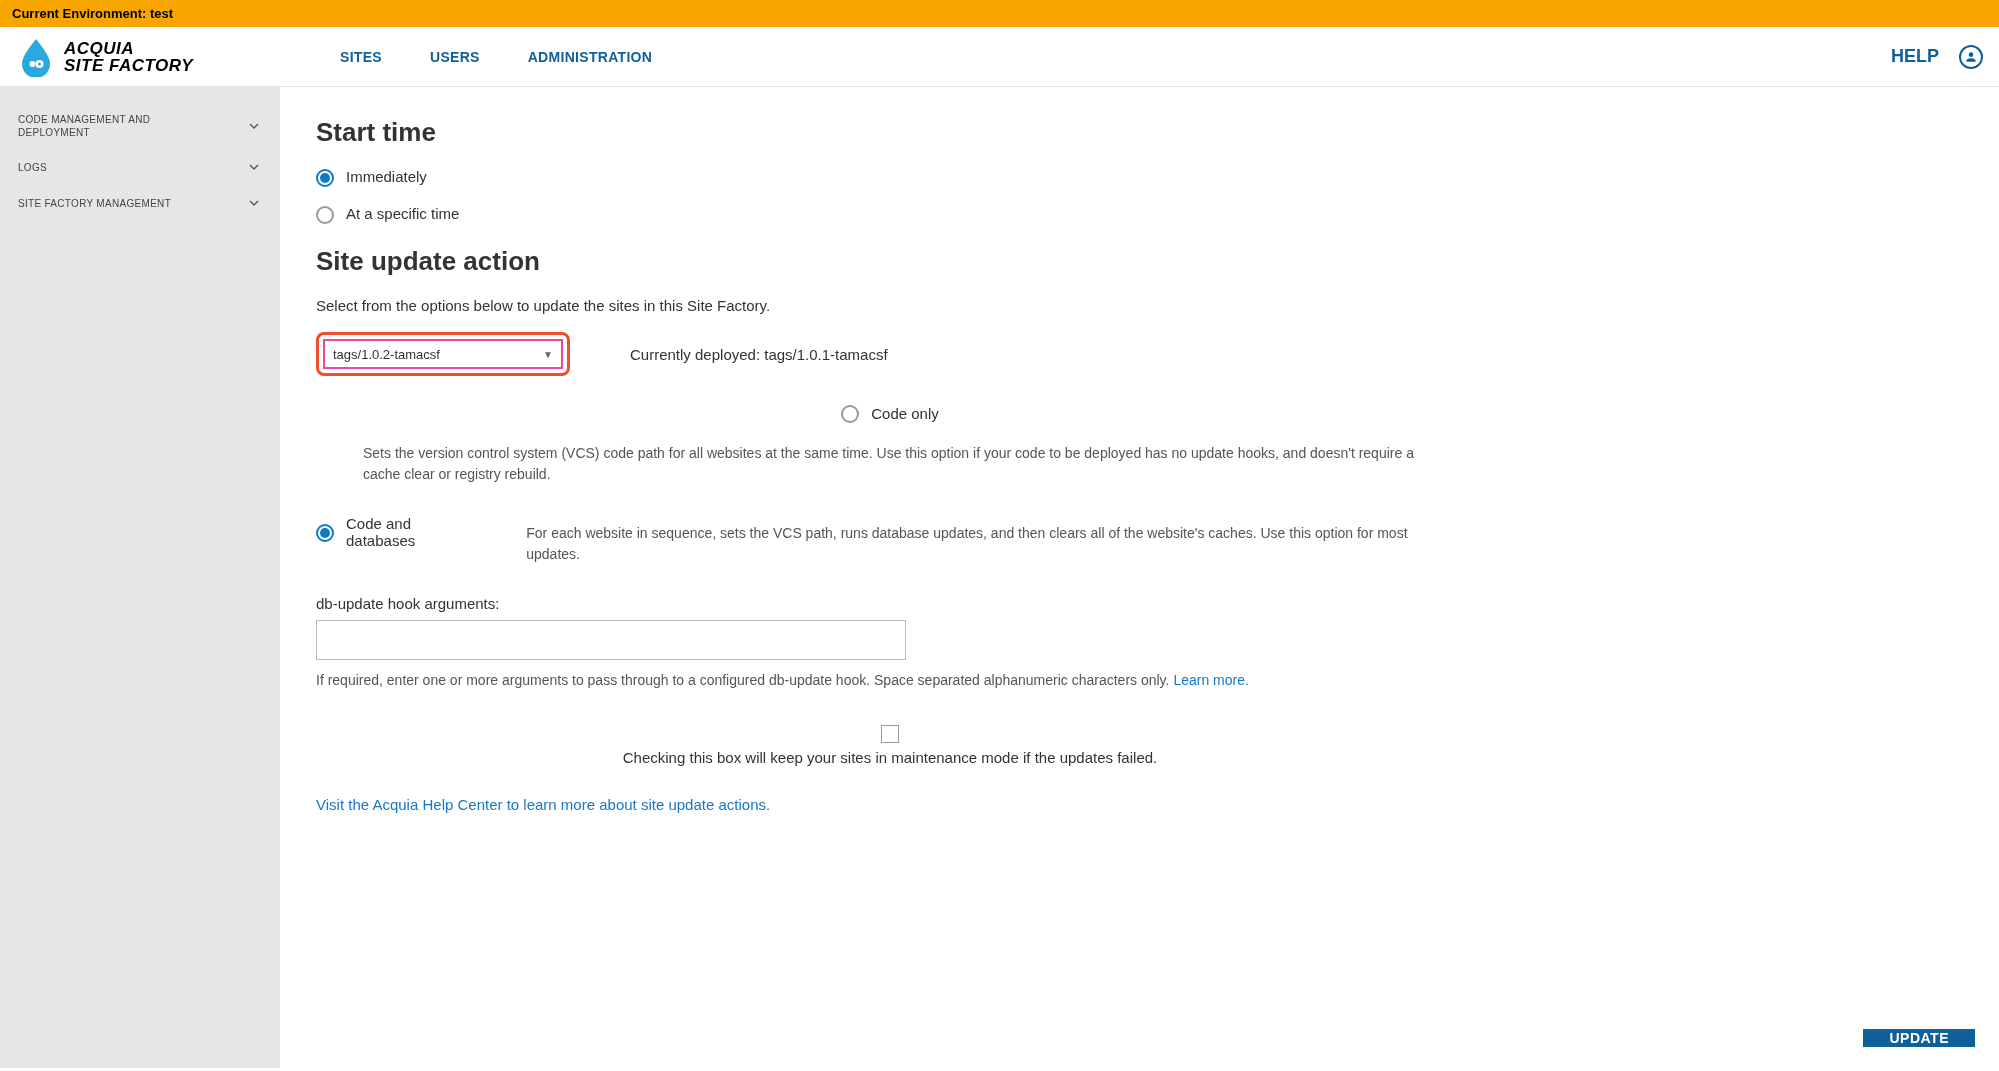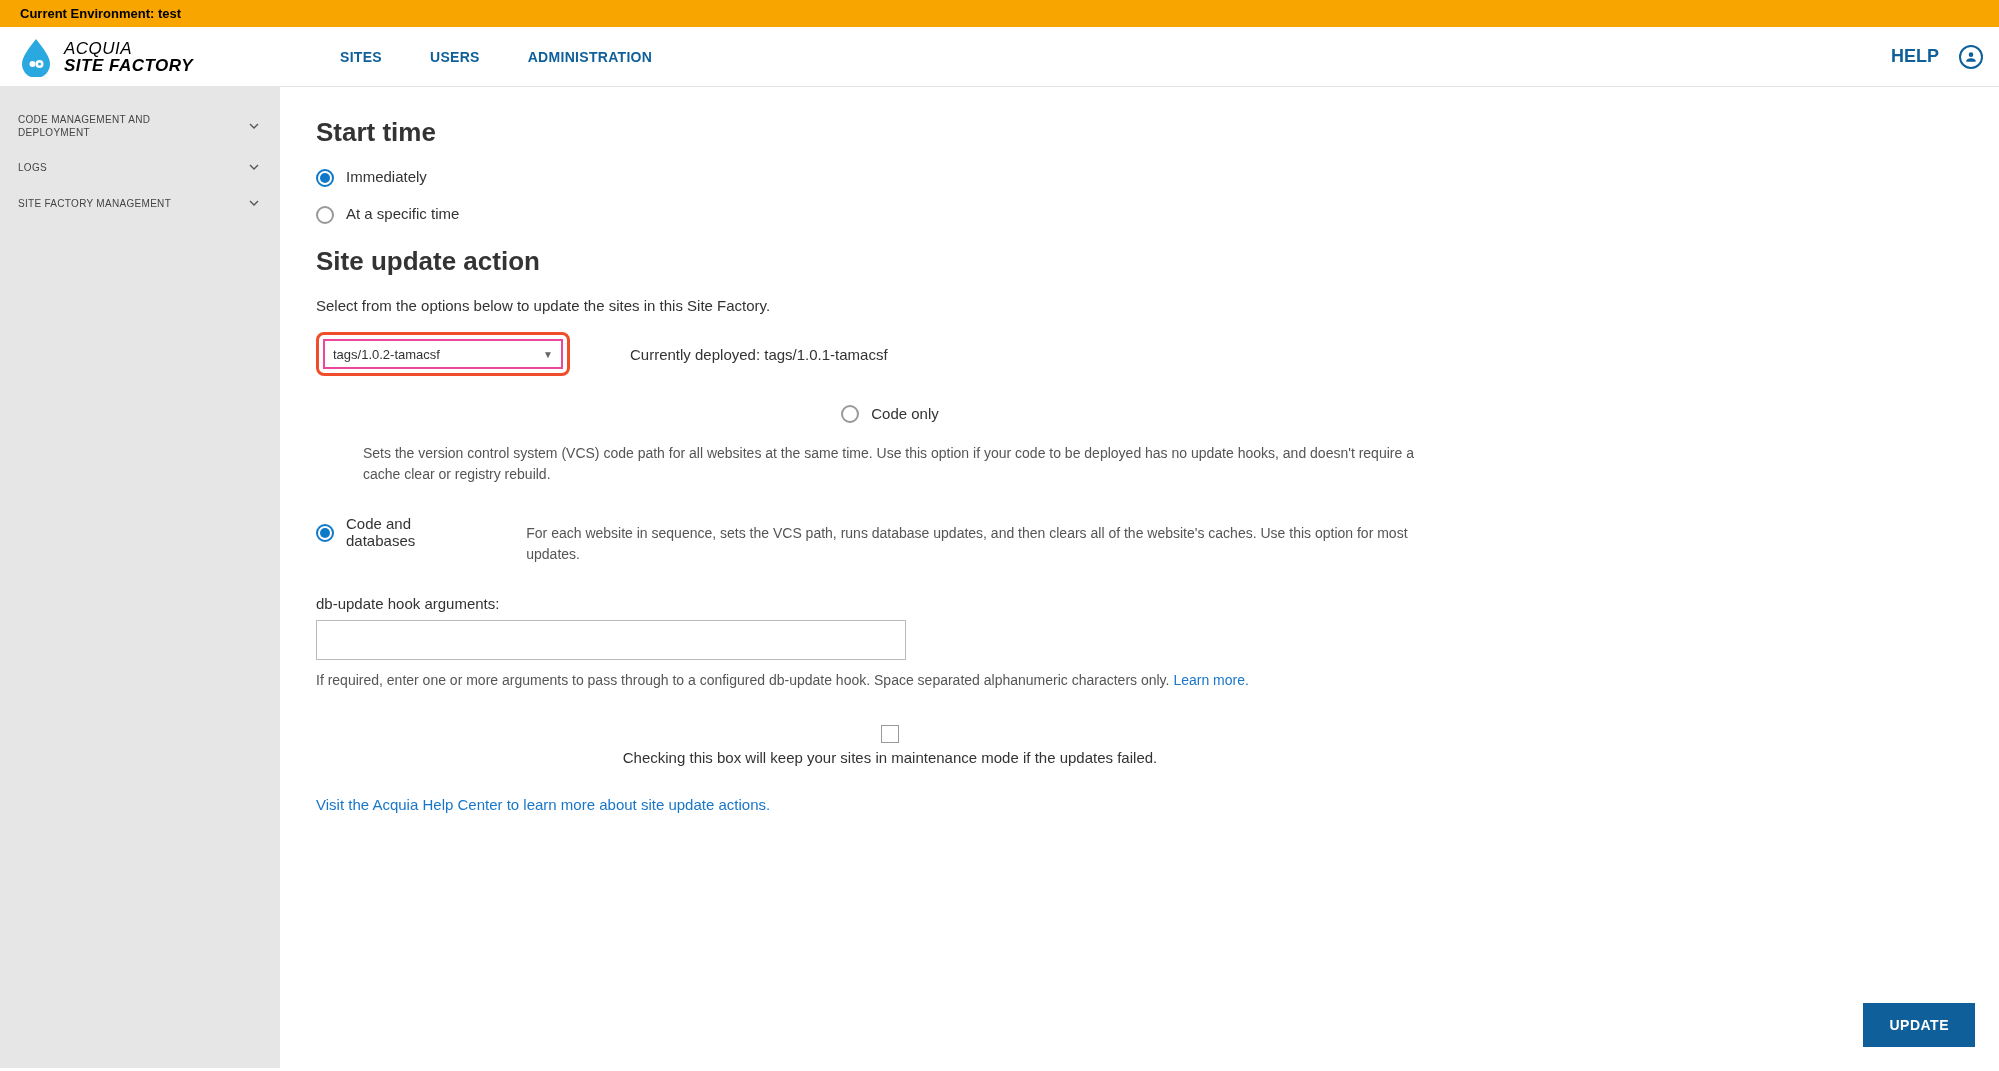--- a/index.html
+++ b/index.html
@@ -1,24 +1,24 @@
 <!DOCTYPE html>
 <html><head>
   <meta charset="utf-8">
   <style>
     * { box-sizing: border-box; margin: 0; padding: 0; }
     body { font-family: -apple-system, BlinkMacSystemFont, "Segoe UI", Helvetica, Arial, sans-serif; font-size: 14px; color: #333; background: #fff; }
     
-    .env-banner { background: #f8a500; color: #000; font-weight: bold; padding: 6px 20px; font-size: 13px; }
+    .env-banner { background: #f8a500; color: #000; font-weight: bold; padding: 6px 12px; font-size: 13px; }
     
     .topnav { display: flex; align-items: center; height: 60px; border-bottom: 1px solid #e5e5e5; padding: 0 16px; }
     .logo { display: flex; align-items: center; gap: 8px; width: 264px; }
     .logo-icon { width: 40px; height: 40px; }
     .logo-text { display: flex; flex-direction: column; line-height: 1; }
-    .logo-text .l1 { font-weight: 400; font-style: italic; font-size: 17px; letter-spacing: 0.5px; color: #000; }
+    .logo-text .l1 { font-weight: 700; font-style: italic; font-size: 17px; letter-spacing: 0.5px; color: #000; }
     .logo-text .l2 { font-weight: 800; font-style: italic; font-size: 17px; letter-spacing: 0.5px; color: #000; }
     .nav-items { display: flex; gap: 48px; margin-left: 60px; }
     .nav-item { color: #0e5f9a; font-weight: 600; font-size: 14px; cursor: pointer; letter-spacing: 0.3px; }
     .nav-right { margin-left: auto; display: flex; align-items: center; gap: 20px; }
     .help { color: #0e5f9a; font-weight: 600; font-size: 18px; cursor: pointer; }
     .user-icon { width: 24px; height: 24px; border: 2px solid #0e5f9a; border-radius: 50%; display: flex; align-items: center; justify-content: center; cursor: pointer; }
     .user-icon svg { width: 14px; height: 14px; fill: #0e5f9a; }
     
     .layout { display: flex; min-height: calc(100vh - 90px); }
     .sidebar { width: 280px; background: #e6e6e6; padding: 16px 0; }
@@ -49,21 +49,21 @@
     .text-input { width: 590px; height: 40px; border: 1px solid #bbb; padding: 6px 8px; font-size: 14px; }
     .helper { font-size: 14px; color: #555; margin-top: 10px; line-height: 1.5; }
     .link { color: #1876c9; cursor: pointer; }
     
     .checkbox-row { display: flex; align-items: center; gap: 6px; margin-top: 34px; flex-direction: column; }
     .checkbox { width: 18px; height: 18px; border: 1px solid #999; background: #fff; cursor: pointer; flex-shrink: 0; }
     .checkbox-label { font-size: 15px; color: #333; }
     
     .helplink { margin-top: 30px; font-size: 15px; }
     .update-wrap { position: fixed; right: 24px; bottom: 24px; }
-    .update-wrap button { background: #0e5f9a; color: #fff; font-weight: 700; font-size: 14px; padding: 14px 26px; border: none; cursor: pointer; letter-spacing: 0.5px; }
+    .update-wrap button { background: #0e5f9a; color: #fff; font-weight: 700; font-size: 14px; padding: 1px 26px; border: none; cursor: pointer; letter-spacing: 0.5px; }
   </style>
 </head>
 <body>
 
 <div class="env-banner">Current Environment: test</div>
 
 <div class="topnav">
   <div class="logo">
     <svg class="logo-icon" viewBox="0 0 40 40">
       <path fill="#29a9e0" d="M20 2 C12 12 6 20 6 27 a14 14 0 0 0 28 0 C34 20 28 12 20 2 Z"></path>

